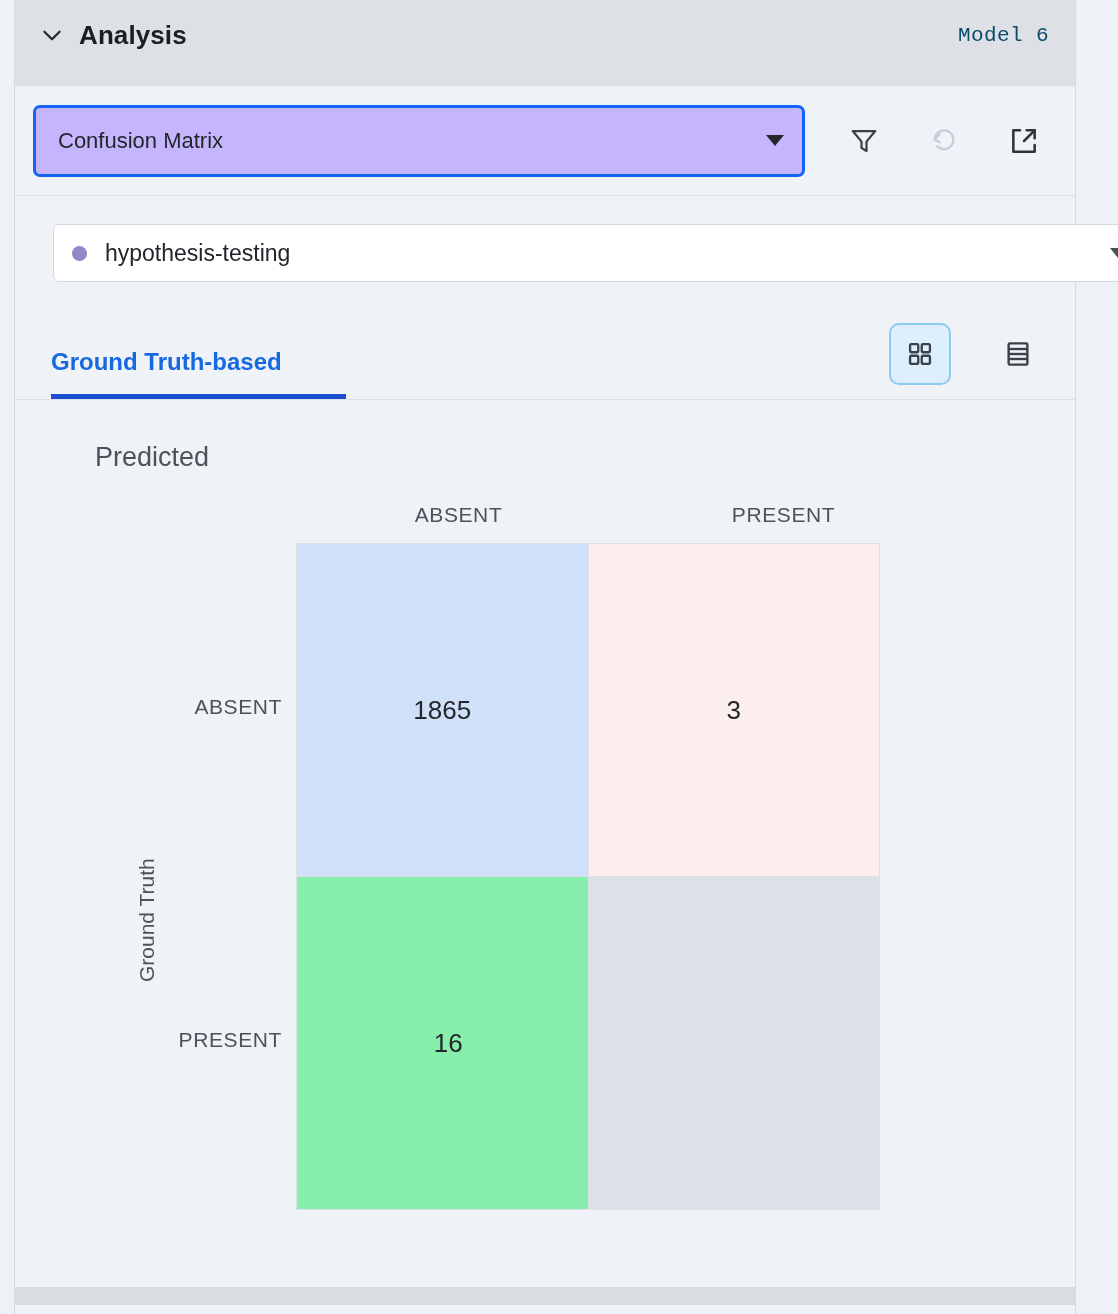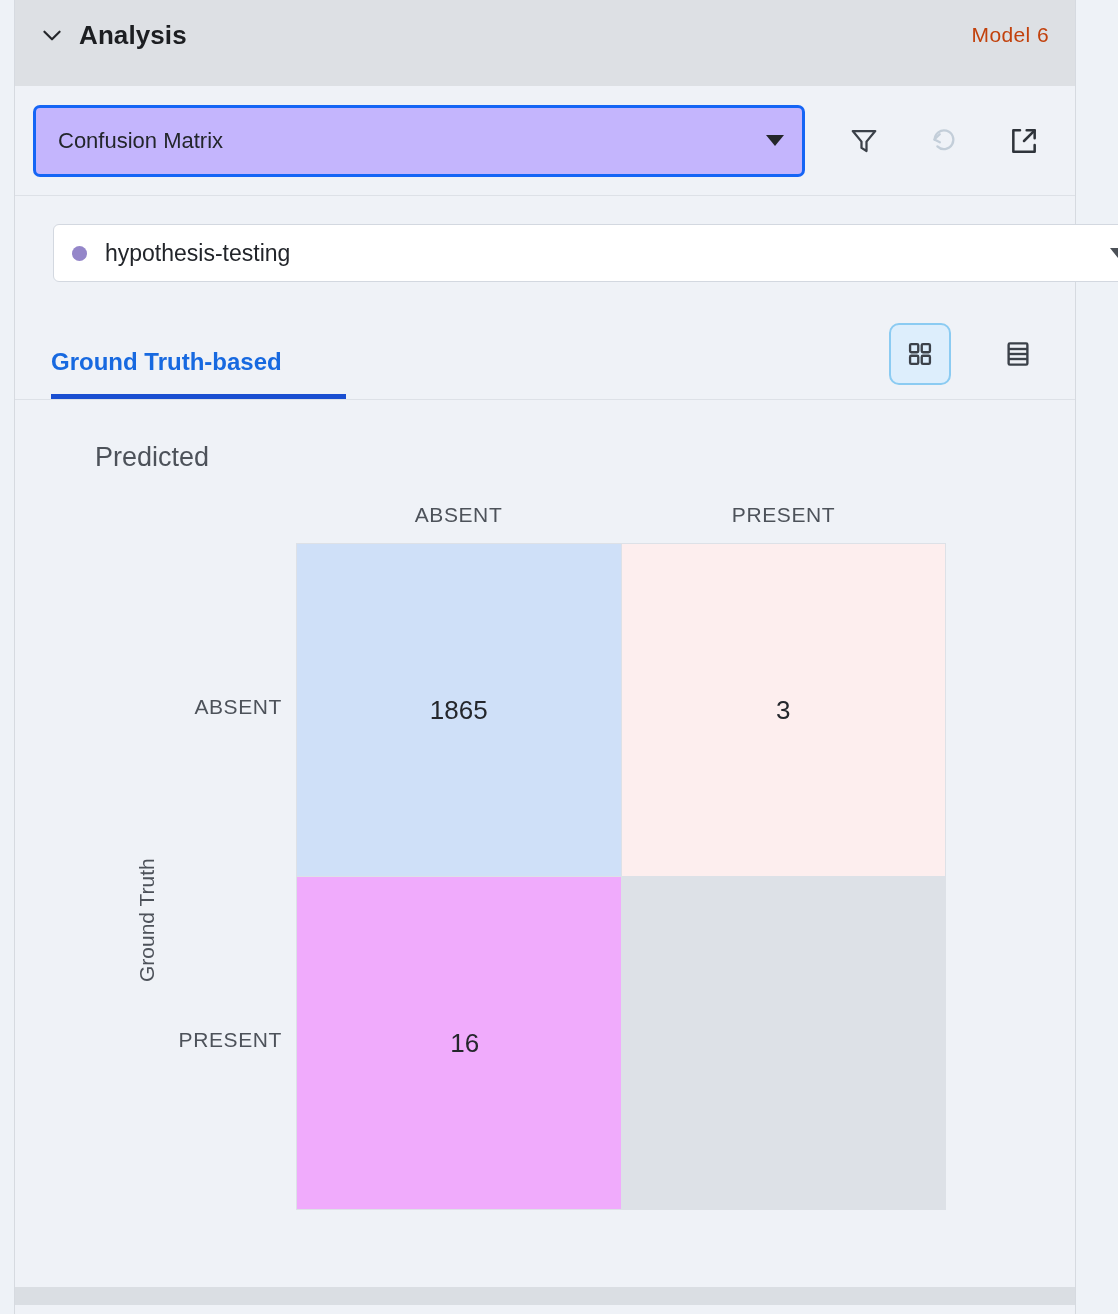--- a/index.html
+++ b/index.html
@@ -46,23 +46,23 @@
   .chevron-btn svg { display: block; }
   .panel-title {
     font-size: 26px;
     font-weight: bold;
     color: #1c1e21;
     margin-left: 14px;
     letter-spacing: .1px;
   }
   .model-tag {
     margin-left: auto;
-    font-family: Liberation Sans, sans-serif;
+    font-family: Liberation Mono, monospace;
     font-size: 21px;
-    color: #c2410c;
+    color: #0c4a6e;
     letter-spacing: .4px;
   }
 
   
   .toolbar {
     height: 110px;
     display: flex;
     align-items: center;
     padding: 0 26px 0 18px;
     box-sizing: border-box;
@@ -224,21 +224,21 @@
     margin-left: 281px;
     width: 650px;
   }
   .mx-grid {
     display: grid;
     grid-template-columns: 1fr 1fr;
     grid-template-rows: 332px 332px;
     border: 1px solid #dde1e7;
     background: #dde1e7;
     gap: 1px;
-    width: 650px;
+    width: 584px;
     box-sizing: border-box;
   }
   .mx-cell {
     display: flex;
     align-items: center;
     justify-content: center;
     font-size: 26px;
     color: #24272c;
     cursor: pointer;
   }
@@ -353,21 +353,21 @@
       <span>ABSENT</span>
       <span>PRESENT</span>
     </div>
 
     <div class="grid-wrap">
       <div class="row-label r0">ABSENT</div>
       <div class="row-label r1">PRESENT</div>
       <div class="mx-grid">
         <div class="mx-cell" id="cell0" style="background: rgb(207, 224, 248);">1865</div>
         <div class="mx-cell" id="cell1" style="background: rgb(253, 238, 238);">3</div>
-        <div class="mx-cell" id="cell3" style="background: #f0abfc; padding-left: 12px;">16</div>
+        <div class="mx-cell" id="cell3" style="background: #86efac; padding-left: 12px;">16</div>
       </div>
     </div>
 
     <div class="ground-truth-label">Ground Truth</div>
   </div>
 
   <div class="footer-bar"></div>
 </div>
 
 </body></html>

